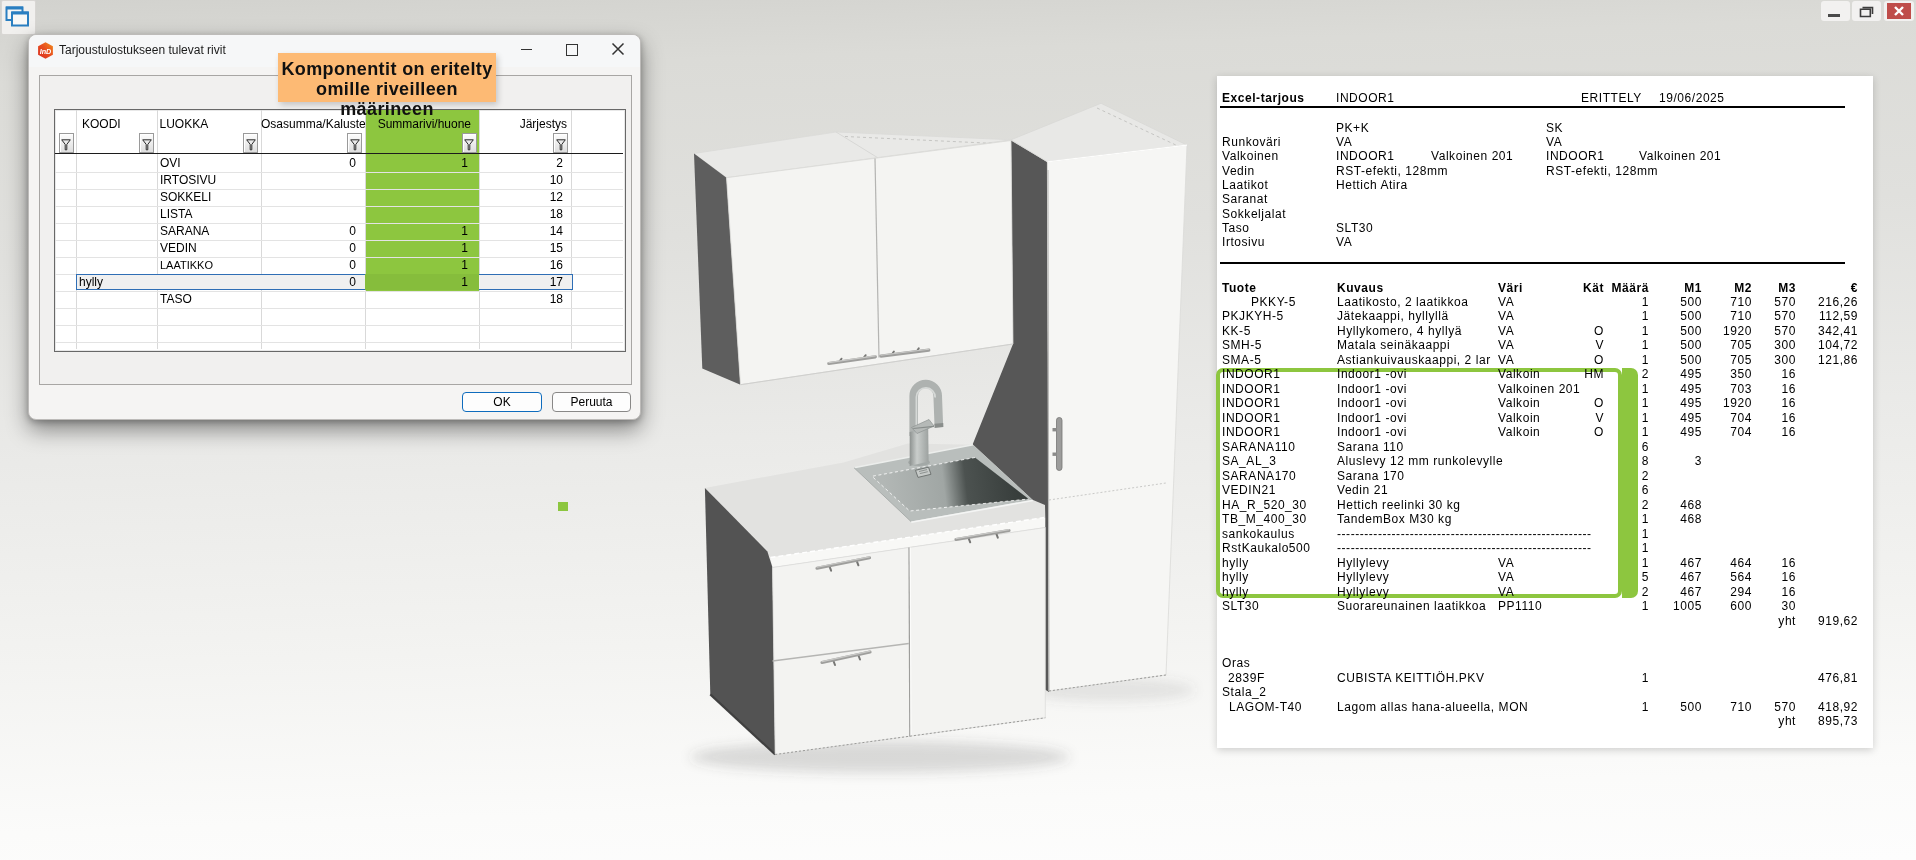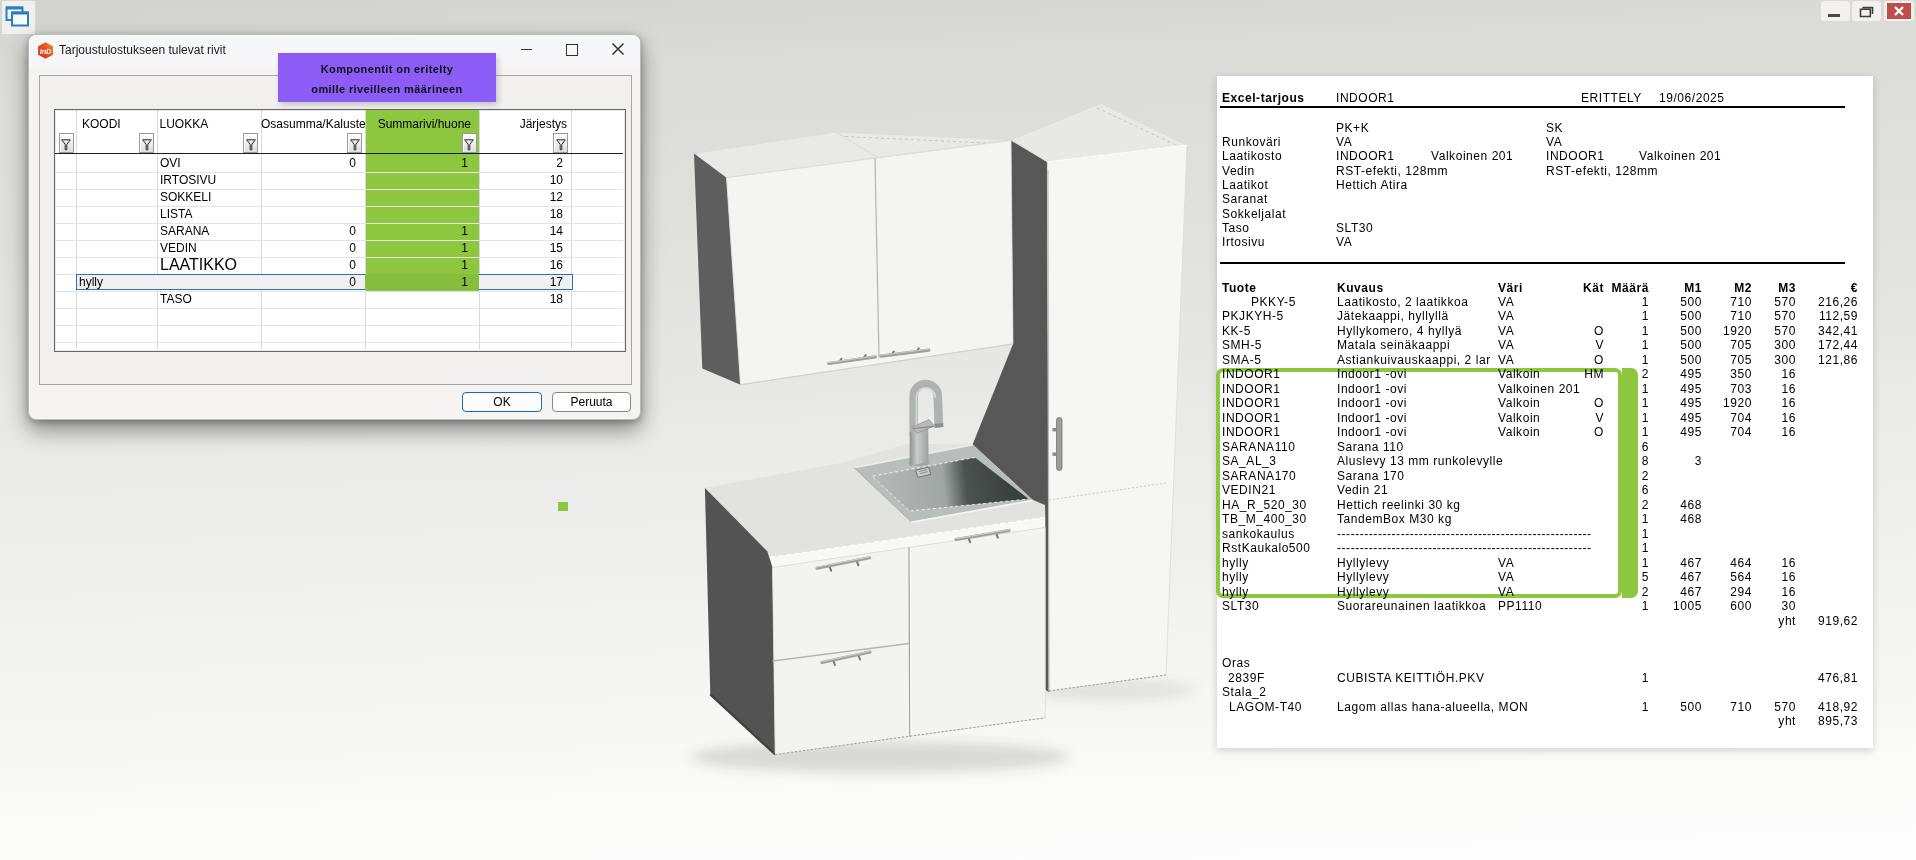--- a/index.html
+++ b/index.html
@@ -139,21 +139,21 @@
 <span class="t b" style="left:5px;top:15px;">Excel-tarjous</span>
     <span class="t" style="left:119px;top:15px;">INDOOR1</span>
     <span class="t" style="left:364px;top:15px;">ERITTELY</span>
     <span class="t" style="left:442px;top:15px;">19/06/2025</span>
 <div class="abs" style="left:3px;top:29.5px;width:625px;height:2px;background:#000;"></div>
 <span class="t" style="left:119px;top:44.8px;">PK+K</span>
     <span class="t" style="left:329px;top:44.8px;">SK</span>
 <span class="t" style="left:5px;top:59.1px;">Runkoväri</span>
     <span class="t" style="left:119px;top:59.1px;">VA</span>
     <span class="t" style="left:329px;top:59.1px;">VA</span>
-<span class="t" style="left:5px;top:73.4px;">Laatikosto</span>
+<span class="t" style="left:5px;top:73.4px;">Valkoinen</span>
     <span class="t" style="left:119px;top:73.4px;">INDOOR1</span>
     <span class="t" style="left:214px;top:73.4px;">Valkoinen 201</span>
     <span class="t" style="left:329px;top:73.4px;">INDOOR1</span>
     <span class="t" style="left:422px;top:73.4px;">Valkoinen 201</span>
 <span class="t" style="left:5px;top:87.7px;">Vedin</span>
     <span class="t" style="left:119px;top:87.7px;">RST-efekti, 128mm</span>
     <span class="t" style="left:329px;top:87.7px;">RST-efekti, 128mm</span>
 <span class="t" style="left:5px;top:102.0px;">Laatikot</span>
     <span class="t" style="left:119px;top:102.0px;">Hettich Atira</span>
 <span class="t" style="left:5px;top:116.3px;">Saranat</span>
@@ -198,21 +198,21 @@
     <span class="t ra" style="right:77px;top:247.9px;">570</span>
     <span class="t ra" style="right:15px;top:247.9px;text-align:right;">342,41</span>
 <span class="t" style="left:5px;top:262.4px;">SMH-5</span>
     <span class="t" style="left:120px;top:262.4px;">Matala seinäkaappi</span>
     <span class="t" style="left:281px;top:262.4px;">VA</span>
     <span class="t ra" style="right:269px;top:262.4px;">V</span>
     <span class="t ra" style="right:224px;top:262.4px;">1</span>
     <span class="t ra" style="right:171px;top:262.4px;">500</span>
     <span class="t ra" style="right:121px;top:262.4px;">705</span>
     <span class="t ra" style="right:77px;top:262.4px;">300</span>
-    <span class="t ra" style="right:15px;top:262.4px;">172,44</span>
+    <span class="t ra" style="right:15px;top:262.4px;">104,72</span>
 <span class="t" style="left:5px;top:276.9px;">SMA-5</span>
     <span class="t" style="left:120px;top:276.9px;">Astiankuivauskaappi, 2 lar</span>
     <span class="t" style="left:281px;top:276.9px;">VA</span>
     <span class="t ra" style="right:269px;top:276.9px;">O</span>
     <span class="t ra" style="right:224px;top:276.9px;">1</span>
     <span class="t ra" style="right:171px;top:276.9px;">500</span>
     <span class="t ra" style="right:121px;top:276.9px;">705</span>
     <span class="t ra" style="right:77px;top:276.9px;">300</span>
     <span class="t ra" style="right:15px;top:276.9px;">121,86</span>
 <span class="t" style="left:5px;top:291.4px;">INDOOR1</span>
@@ -251,21 +251,21 @@
     <span class="t" style="left:281px;top:349.4px;">Valkoin</span>
     <span class="t ra" style="right:269px;top:349.4px;">O</span>
     <span class="t ra" style="right:224px;top:349.4px;">1</span>
     <span class="t ra" style="right:171px;top:349.4px;">495</span>
     <span class="t ra" style="right:121px;top:349.4px;">704</span>
     <span class="t ra" style="right:77px;top:349.4px;">16</span>
 <span class="t" style="left:5px;top:363.9px;">SARANA110</span>
     <span class="t" style="left:120px;top:363.9px;">Sarana 110</span>
     <span class="t ra" style="right:224px;top:363.9px;">6</span>
 <span class="t" style="left:5px;top:378.4px;">SA_AL_3</span>
-    <span class="t" style="left:120px;top:378.4px;">Aluslevy 13 mm runkolevylle</span>
+    <span class="t" style="left:120px;top:378.4px;">Aluslevy 12 mm runkolevylle</span>
     <span class="t ra" style="right:224px;top:378.4px;">8</span>
     <span class="t ra" style="right:171px;top:378.4px;">3</span>
 <span class="t" style="left:5px;top:392.9px;">SARANA170</span>
     <span class="t" style="left:120px;top:392.9px;">Sarana 170</span>
     <span class="t ra" style="right:224px;top:392.9px;">2</span>
 <span class="t" style="left:5px;top:407.4px;">VEDIN21</span>
     <span class="t" style="left:120px;top:407.4px;">Vedin 21</span>
     <span class="t ra" style="right:224px;top:407.4px;">6</span>
 <span class="t" style="left:5px;top:421.9px;">HA_R_520_30</span>
     <span class="t" style="left:120px;top:421.9px;">Hettich reelinki 30 kg</span>
@@ -402,28 +402,28 @@
 <div class="t" style="left:105px;top:97.0px;font-size:12px;">LISTA</div>
 <div class="t ra" style="left:424px;top:97.0px;width:84px;font-size:12px;">18</div>
 <div class="t" style="left:105px;top:114.0px;font-size:12px;">SARANA</div>
 <div class="t ra" style="left:206px;top:114.0px;width:95px;font-size:12px;">0</div>
 <div class="t ra" style="left:310px;top:114.0px;width:103px;font-size:12px;">1</div>
 <div class="t ra" style="left:424px;top:114.0px;width:84px;font-size:12px;">14</div>
 <div class="t" style="left:105px;top:131.0px;font-size:12px;">VEDIN</div>
 <div class="t ra" style="left:206px;top:131.0px;width:95px;font-size:12px;">0</div>
 <div class="t ra" style="left:310px;top:131.0px;width:103px;font-size:12px;">1</div>
 <div class="t ra" style="left:424px;top:131.0px;width:84px;font-size:12px;">15</div>
-<div class="t" style="left:105px;top:148.0px;font-size:16px;">LAATIKKO</div>
+<div class="t" style="left:105px;top:148.0px;font-size:11px;">LAATIKKO</div>
 <div class="t ra" style="left:206px;top:148.0px;width:95px;font-size:12px;">0</div>
 <div class="t ra" style="left:310px;top:148.0px;width:103px;font-size:12px;">1</div>
 <div class="t ra" style="left:424px;top:148.0px;width:84px;font-size:12px;">16</div>
 <div class="abs" style="left:21px;top:163.5px;width:497px;height:16.0px;background:#f0f0f0;border:1px solid #2f6eb5;box-sizing:border-box;"></div>
 <div class="abs" style="left:310px;top:163.5px;width:114px;height:16.0px;background:#86bd3c;"></div>
 <div class="t" style="left:24px;top:165.0px;font-size:12px;">hylly</div>
 <div class="t ra" style="left:206px;top:165.0px;width:95px;font-size:12px;">0</div>
 <div class="t ra" style="left:310px;top:165.0px;width:103px;font-size:12px;">1</div>
 <div class="t ra" style="left:424px;top:165.0px;width:84px;font-size:12px;">17</div>
 <div class="t" style="left:105px;top:182.0px;font-size:12px;">TASO</div>
 <div class="t ra" style="left:424px;top:182.0px;width:84px;font-size:12px;">18</div>
 </div>
 <div class="abs" style="left:433px;top:357px;width:80px;height:20px;background:#fdfdfd;border:1px solid #0f6cbd;border-radius:4px;text-align:center;font-size:12px;line-height:18px;box-sizing:border-box;">OK</div>
 <div class="abs" style="left:523px;top:357px;width:79px;height:20px;background:#fdfdfd;border:1px solid #898887;border-radius:4px;text-align:center;font-size:12px;line-height:18px;box-sizing:border-box;">Peruuta</div>
-<div class="abs" style="left:249px;top:18px;width:218px;height:49px;background:#8b5cf6;color:#111;font-size:11px;font-weight:bold;letter-spacing:0.4px;text-align:center;line-height:20px;padding-top:6px;box-sizing:border-box;box-shadow:2px 3px 6px rgba(0,0,0,0.18);">Komponentit on eritelty<br>omille riveilleen määrineen</div>
+<div class="abs" style="left:249px;top:18px;width:218px;height:49px;background:#fdba74;color:#111;font-size:18px;font-weight:bold;letter-spacing:0.4px;text-align:center;line-height:20px;padding-top:6px;box-sizing:border-box;box-shadow:2px 3px 6px rgba(0,0,0,0.18);">Komponentit on eritelty<br>omille riveilleen määrineen</div>
 </div>
 </body></html>

